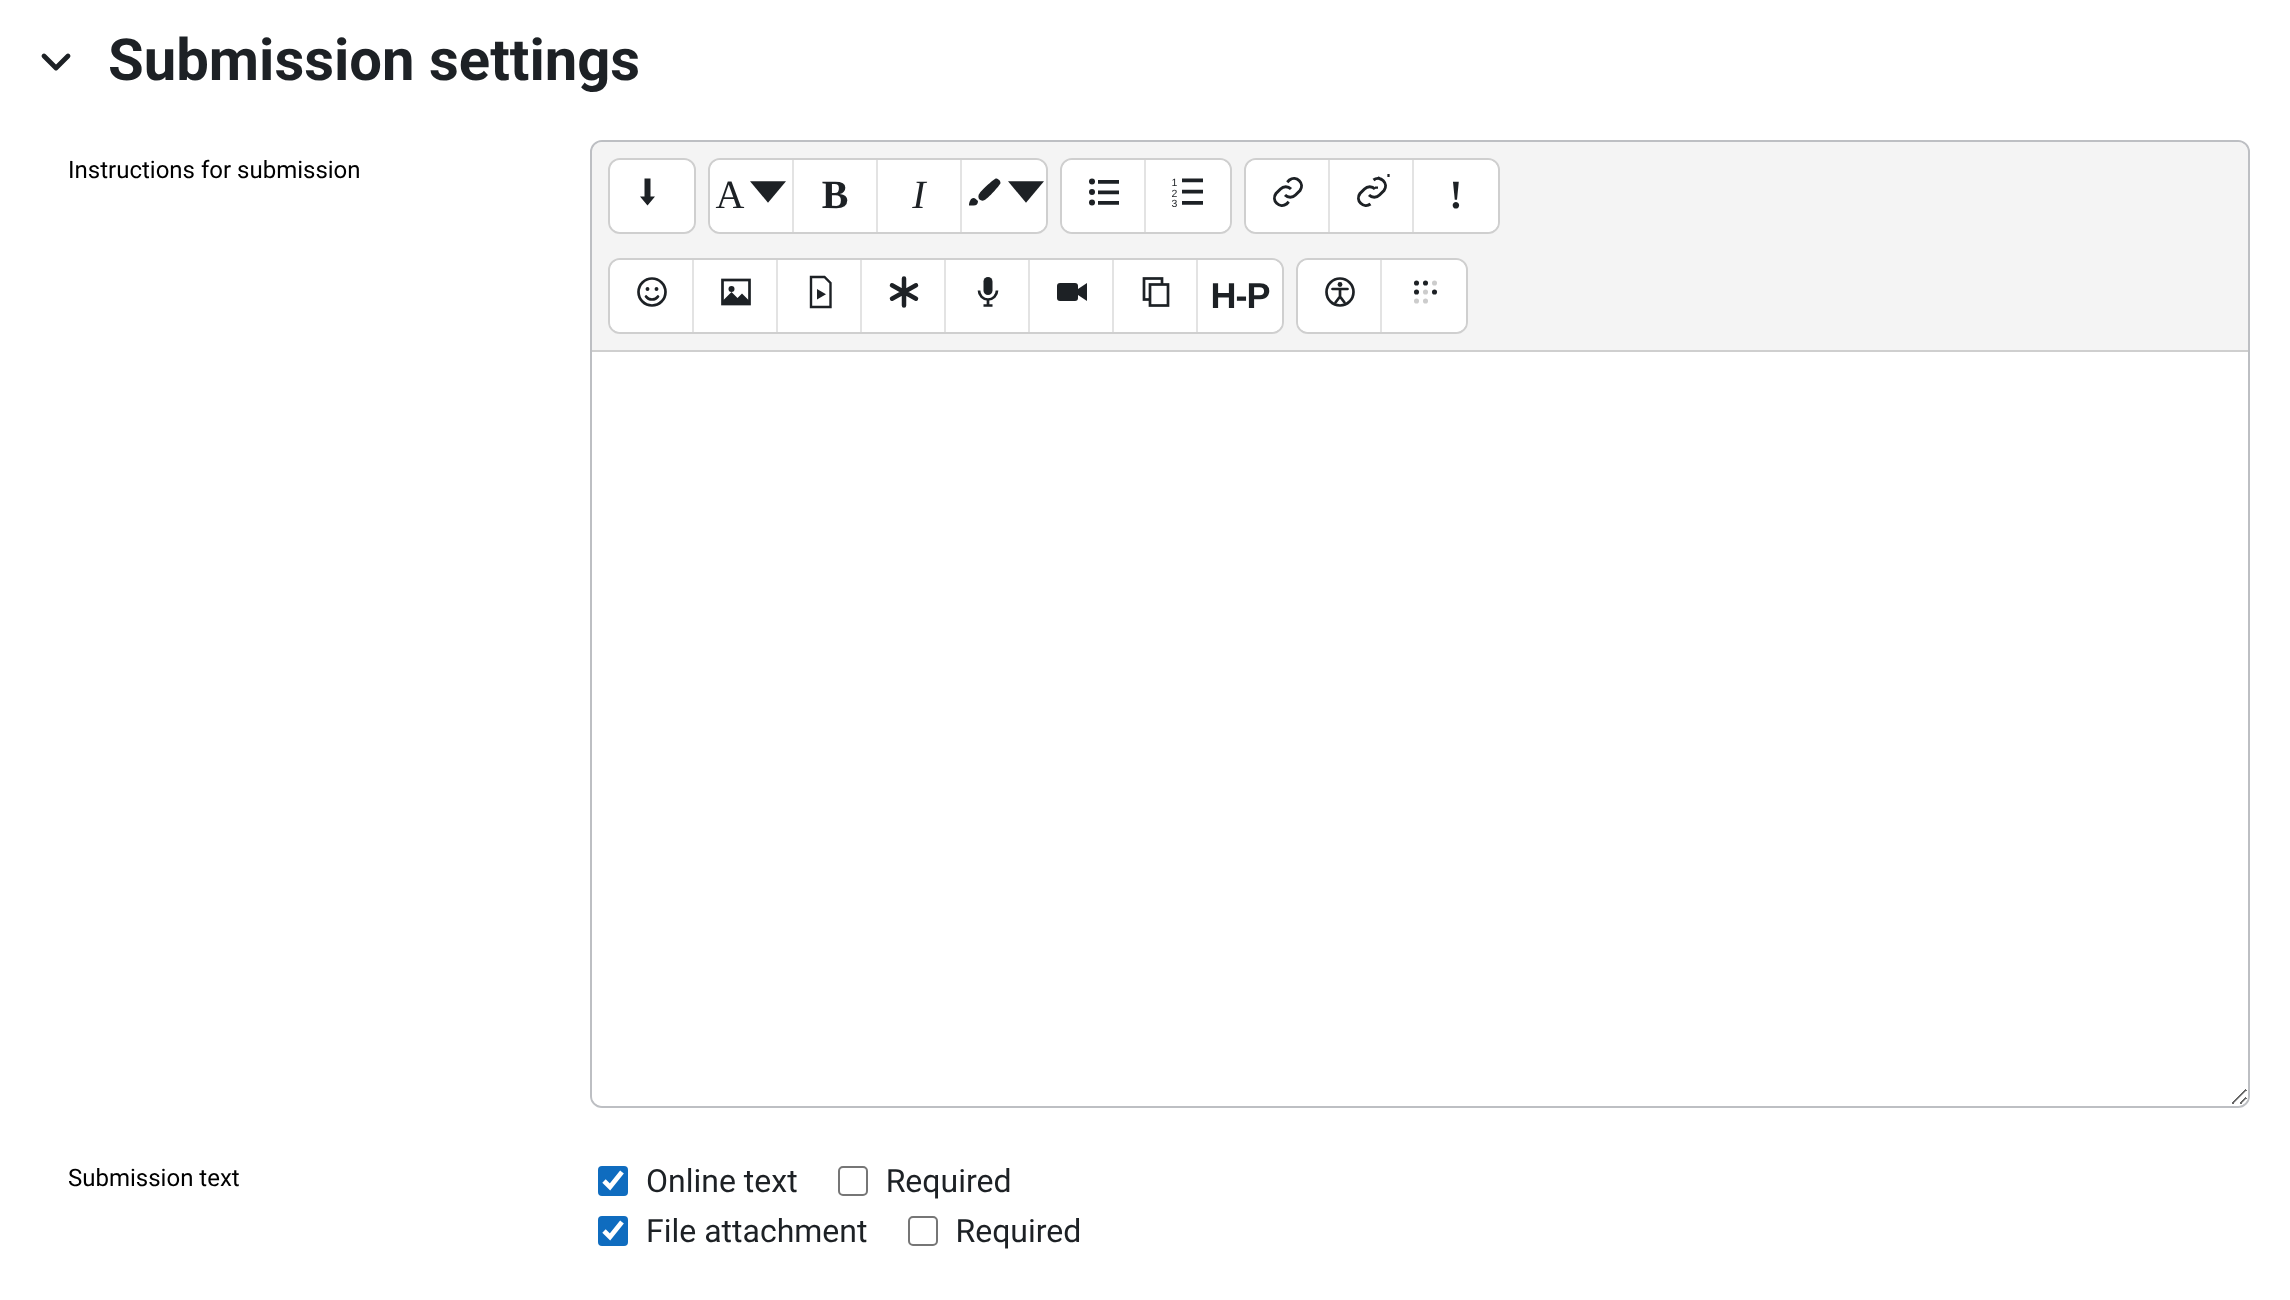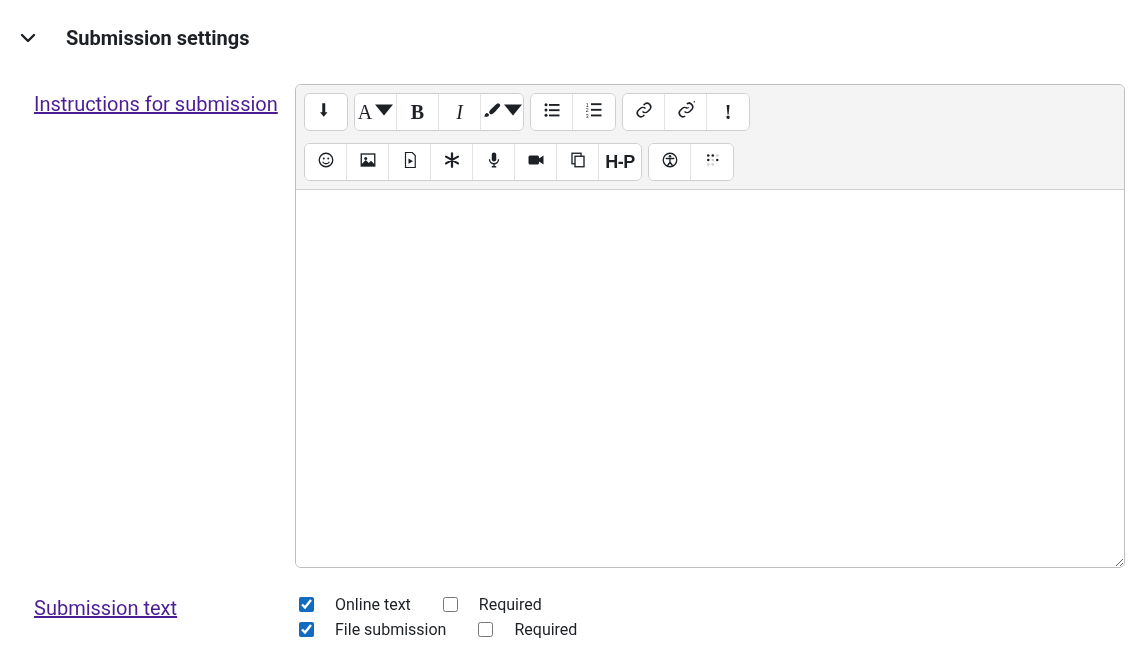--- a/index.html
+++ b/index.html
@@ -18,36 +18,35 @@
   }
   .section-header .chevron {
     width: 16px;
     height: 16px;
     margin-right: 14px;
     display: inline-flex;
     align-items: center;
     justify-content: center;
   }
   .section-title {
-    font-size: 20px;
+    font-size: 29px;
     font-weight: 700;
-    margin: 16px;
+    margin: 4px;
   }
   .form-row {
     display: flex;
     align-items: flex-start;
     margin-bottom: 26px;
   }
   .form-label {
     width: 275px;
     padding-top: 8px;
     padding-left: 14px;
-    font-size: 20px;
-    color: #4c1d95;
-    text-decoration: underline;
+    font-size: 12px;
+    color: #000000;
   }
   .form-control-area {
     flex: 1;
   }
   .editor-wrap {
     border: 1px solid #bdbfc3;
     border-radius: 6px;
     overflow: hidden;
     background: #f4f4f4;
   }
@@ -94,21 +93,21 @@
     padding: 12px;
     outline: none;
     position: relative;
     resize: vertical;
     overflow: auto;
   }
   
   .check-line {
     display: flex;
     align-items: center;
-    gap: 18px;
+    gap: 6px;
     margin-bottom: 4px;
     font-size: 16px;
   }
   .check-line input[type=checkbox] {
     width: 15px;
     height: 15px;
     accent-color: #0f6cbf;
     cursor: pointer;
   }
   .check-line label { cursor: pointer; padding-right: 10px; }
@@ -322,18 +321,18 @@
   <div class="form-label" style="padding-top:2px;">Submission text</div>
   <div class="form-control-area">
     <div class="check-line">
       <input type="checkbox" id="cbOnline" checked="" style="">
       <label for="cbOnline">Online text</label>
       <input type="checkbox" id="cbOnlineReq" style="">
       <label for="cbOnlineReq">Required</label>
     </div>
     <div class="check-line">
       <input type="checkbox" id="cbFile" checked="" style="">
-      <label for="cbFile">File submission</label>
+      <label for="cbFile">File attachment</label>
       <input type="checkbox" id="cbFileReq" style="">
       <label for="cbFileReq">Required</label>
     </div>
   </div>
 </div>
 
 </body></html>

